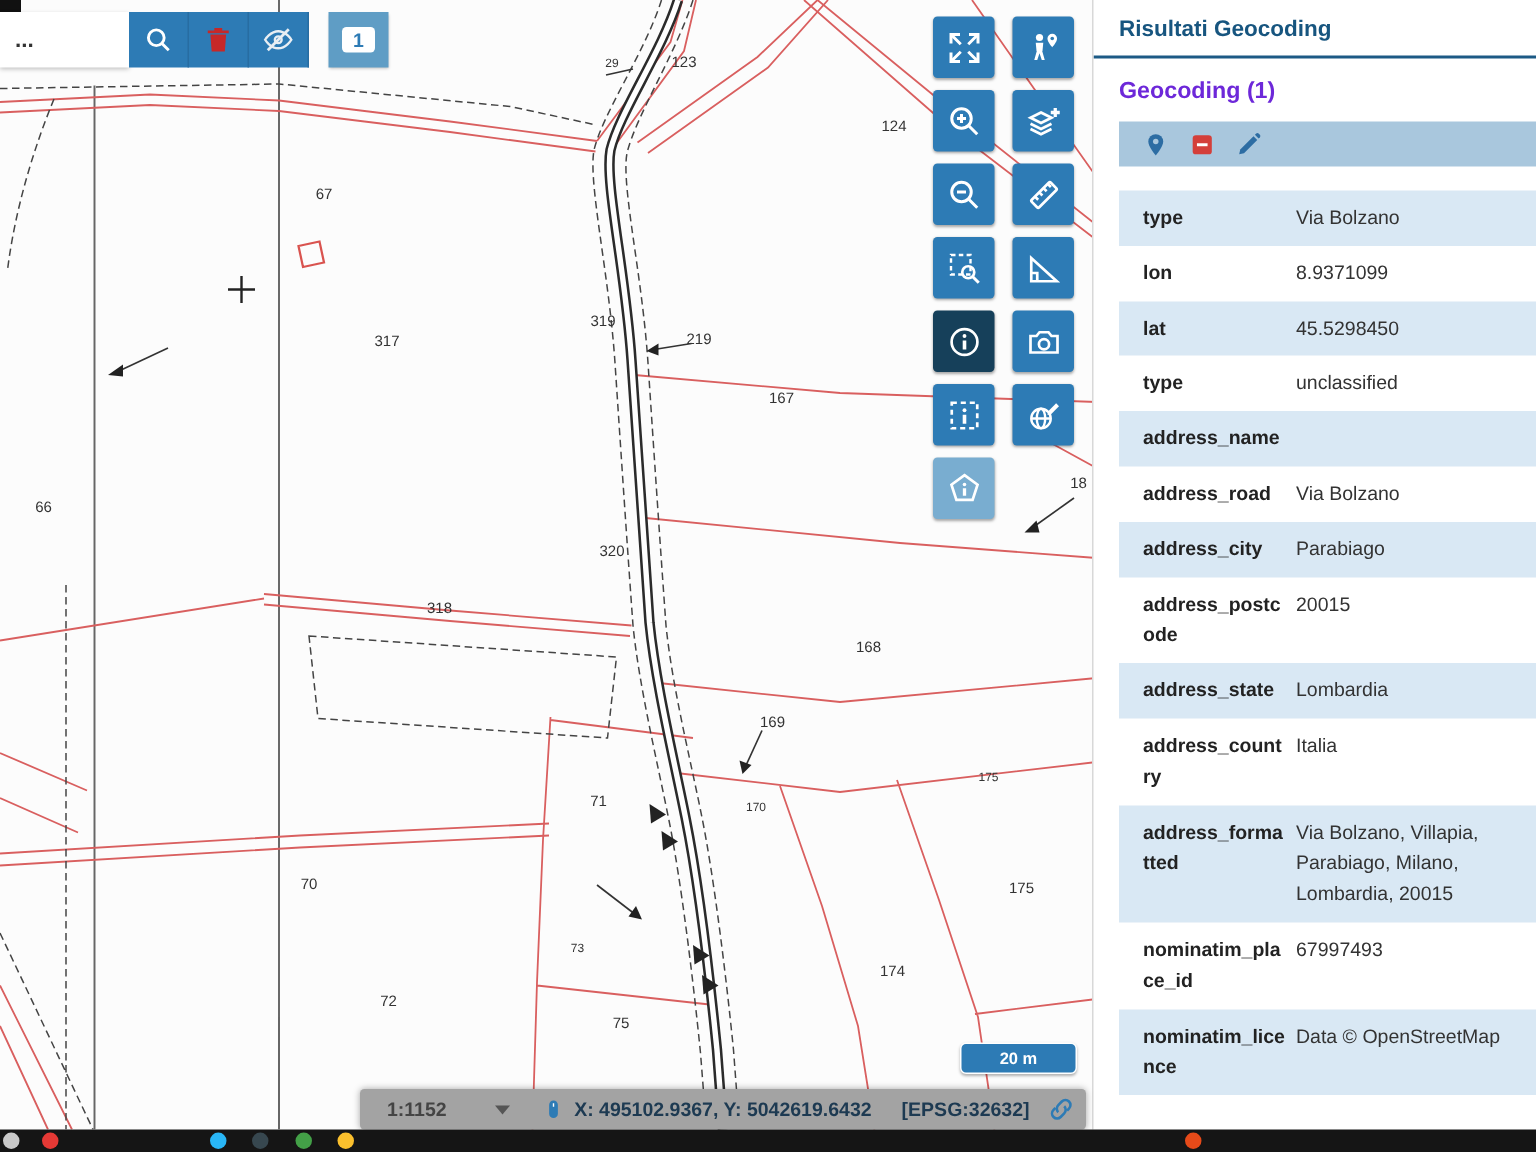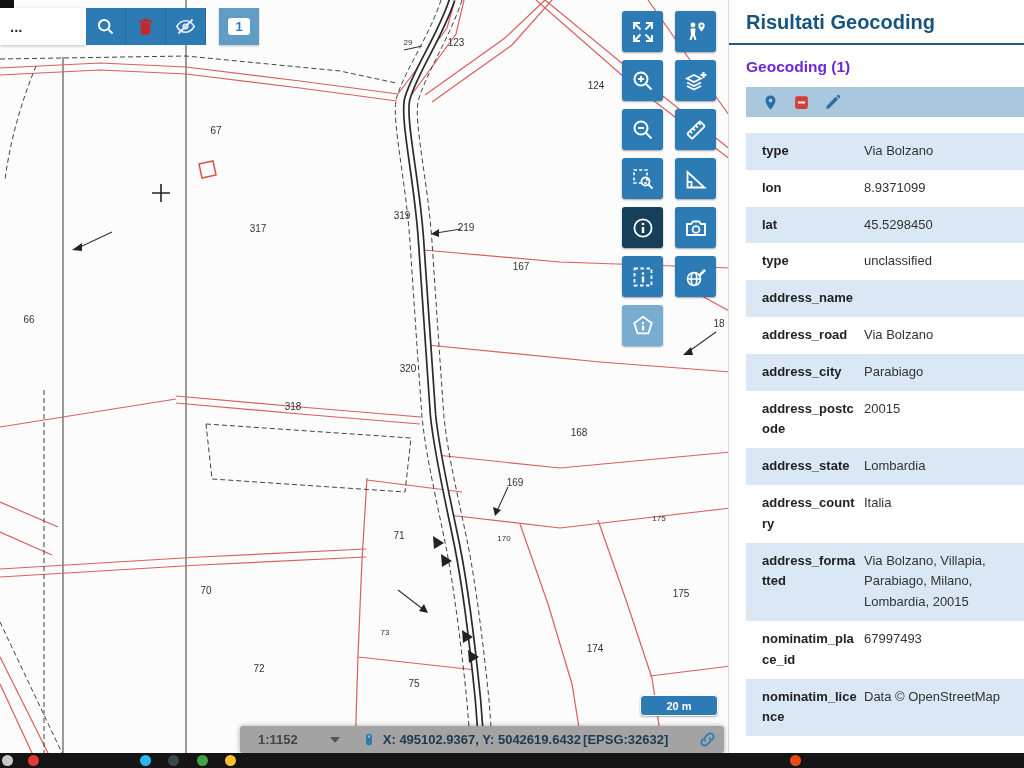--- a/index.html
+++ b/index.html
@@ -40,27 +40,27 @@
             border:1px solid #fff;border-radius:4px;color:#fff;font-size:11px;font-weight:bold;
             display:flex;align-items:center;justify-content:center;z-index:6;box-shadow:0 1px 2px rgba(0,0,0,.3);}
   #bottom-bar{position:absolute;left:240px;top:726px;width:484px;height:27px;background:#a3a3a3;
               border-radius:3px;box-shadow:0 0 5px rgba(0,0,0,.35);display:flex;align-items:center;
               font-size:13px;color:#333;z-index:6;}
   .scale-select{display:flex;align-items:center;padding-left:18px;font-weight:bold;color:#444;cursor:pointer;}
   .caret-down{width:0;height:0;border-left:5px solid transparent;border-right:5px solid transparent;
               border-top:6px solid #555;margin-left:32px;}
   .mouse-ic{width:14px;height:19px;margin:0 7px 0 22px;}
   .coords{font-weight:bold;color:#1d3a52;white-space:nowrap;}
-  .crs{font-weight:bold;color:#1d3a52;margin-left:2px;white-space:nowrap;}
+  .crs{font-weight:bold;color:#1d3a52;margin-left:20px;white-space:nowrap;}
   .link-ic{width:19px;height:19px;margin-left:auto;margin-right:7px;cursor:pointer;}
 
   
   #side-panel{position:absolute;left:728px;top:0;width:296px;height:753px;background:#fff;
               border-left:1px solid #d8d8d8;overflow:hidden;}
-  #panel-title{font-size:20px;font-weight:bold;color:#17557f;padding:11px 0 9px 17px;
+  #panel-title{font-size:15px;font-weight:bold;color:#17557f;padding:11px 0 9px 17px;
                border-bottom:2px solid #1c5a85;}
   #section-title{font-size:15.5px;font-weight:bold;color:#6d28d9;padding:13px 0 11px 17px;}
   .result-card{margin-left:17px;width:290px;}
   .result-toolbar{height:30px;background:#a9c7dd;display:flex;align-items:center;gap:14px;
                   padding-left:16px;}
   .result-toolbar svg{width:17px;height:17px;cursor:pointer;}
   #geo-rows{margin-top:16px;}
   .attr-row{display:flex;padding:8px 0 8px 16px;font-size:13px;line-height:1.6;}
   .attr-row.odd{background:#d9e8f4;}
   .attr-label{width:96px;min-width:96px;font-weight:bold;color:#222;word-break:break-all;padding-right:6px;}
@@ -134,21 +134,21 @@
     <div id="map-labels">
         <span class="parcel-label" style="left: 408px; top: 42px; font-size: 8px;">29</span>
         <span class="parcel-label" style="left: 456px; top: 42px; text-align: right;">123</span>
         <span class="parcel-label" style="left: 596px; top: 85px;">124</span>
         <span class="parcel-label" style="left: 216px; top: 130px;">67</span>
         <span class="parcel-label" style="left: 258px; top: 228px;">317</span>
         <span class="parcel-label" style="left: 402px; top: 215px;">319</span>
         <span class="parcel-label" style="left: 466px; top: 227px;">219</span>
         <span class="parcel-label" style="left: 521px; top: 266px;">167</span>
         <span class="parcel-label" style="left: 719px; top: 323px;">18</span>
-        <span class="parcel-label" style="left: 29px; top: 319px;">66</span>
+        <span class="parcel-label" style="left: 29px; top: 339px;">66</span>
         <span class="parcel-label" style="left: 408px; top: 368px;">320</span>
         <span class="parcel-label" style="left: 293px; top: 406px;">318</span>
         <span class="parcel-label" style="left: 579px; top: 432px;">168</span>
         <span class="parcel-label" style="left: 515px; top: 482px;">169</span>
         <span class="parcel-label" style="left: 399px; top: 535px;">71</span>
         <span class="parcel-label" style="left: 504px; top: 538px; font-size: 8px;">170</span>
         <span class="parcel-label" style="left: 659px; top: 518px; font-size: 8px;">175</span>
         <span class="parcel-label" style="left: 681px; top: 593px;">175</span>
         <span class="parcel-label" style="left: 206px; top: 590px;">70</span>
         <span class="parcel-label" style="left: 385px; top: 632px; font-size: 8px;">73</span>

